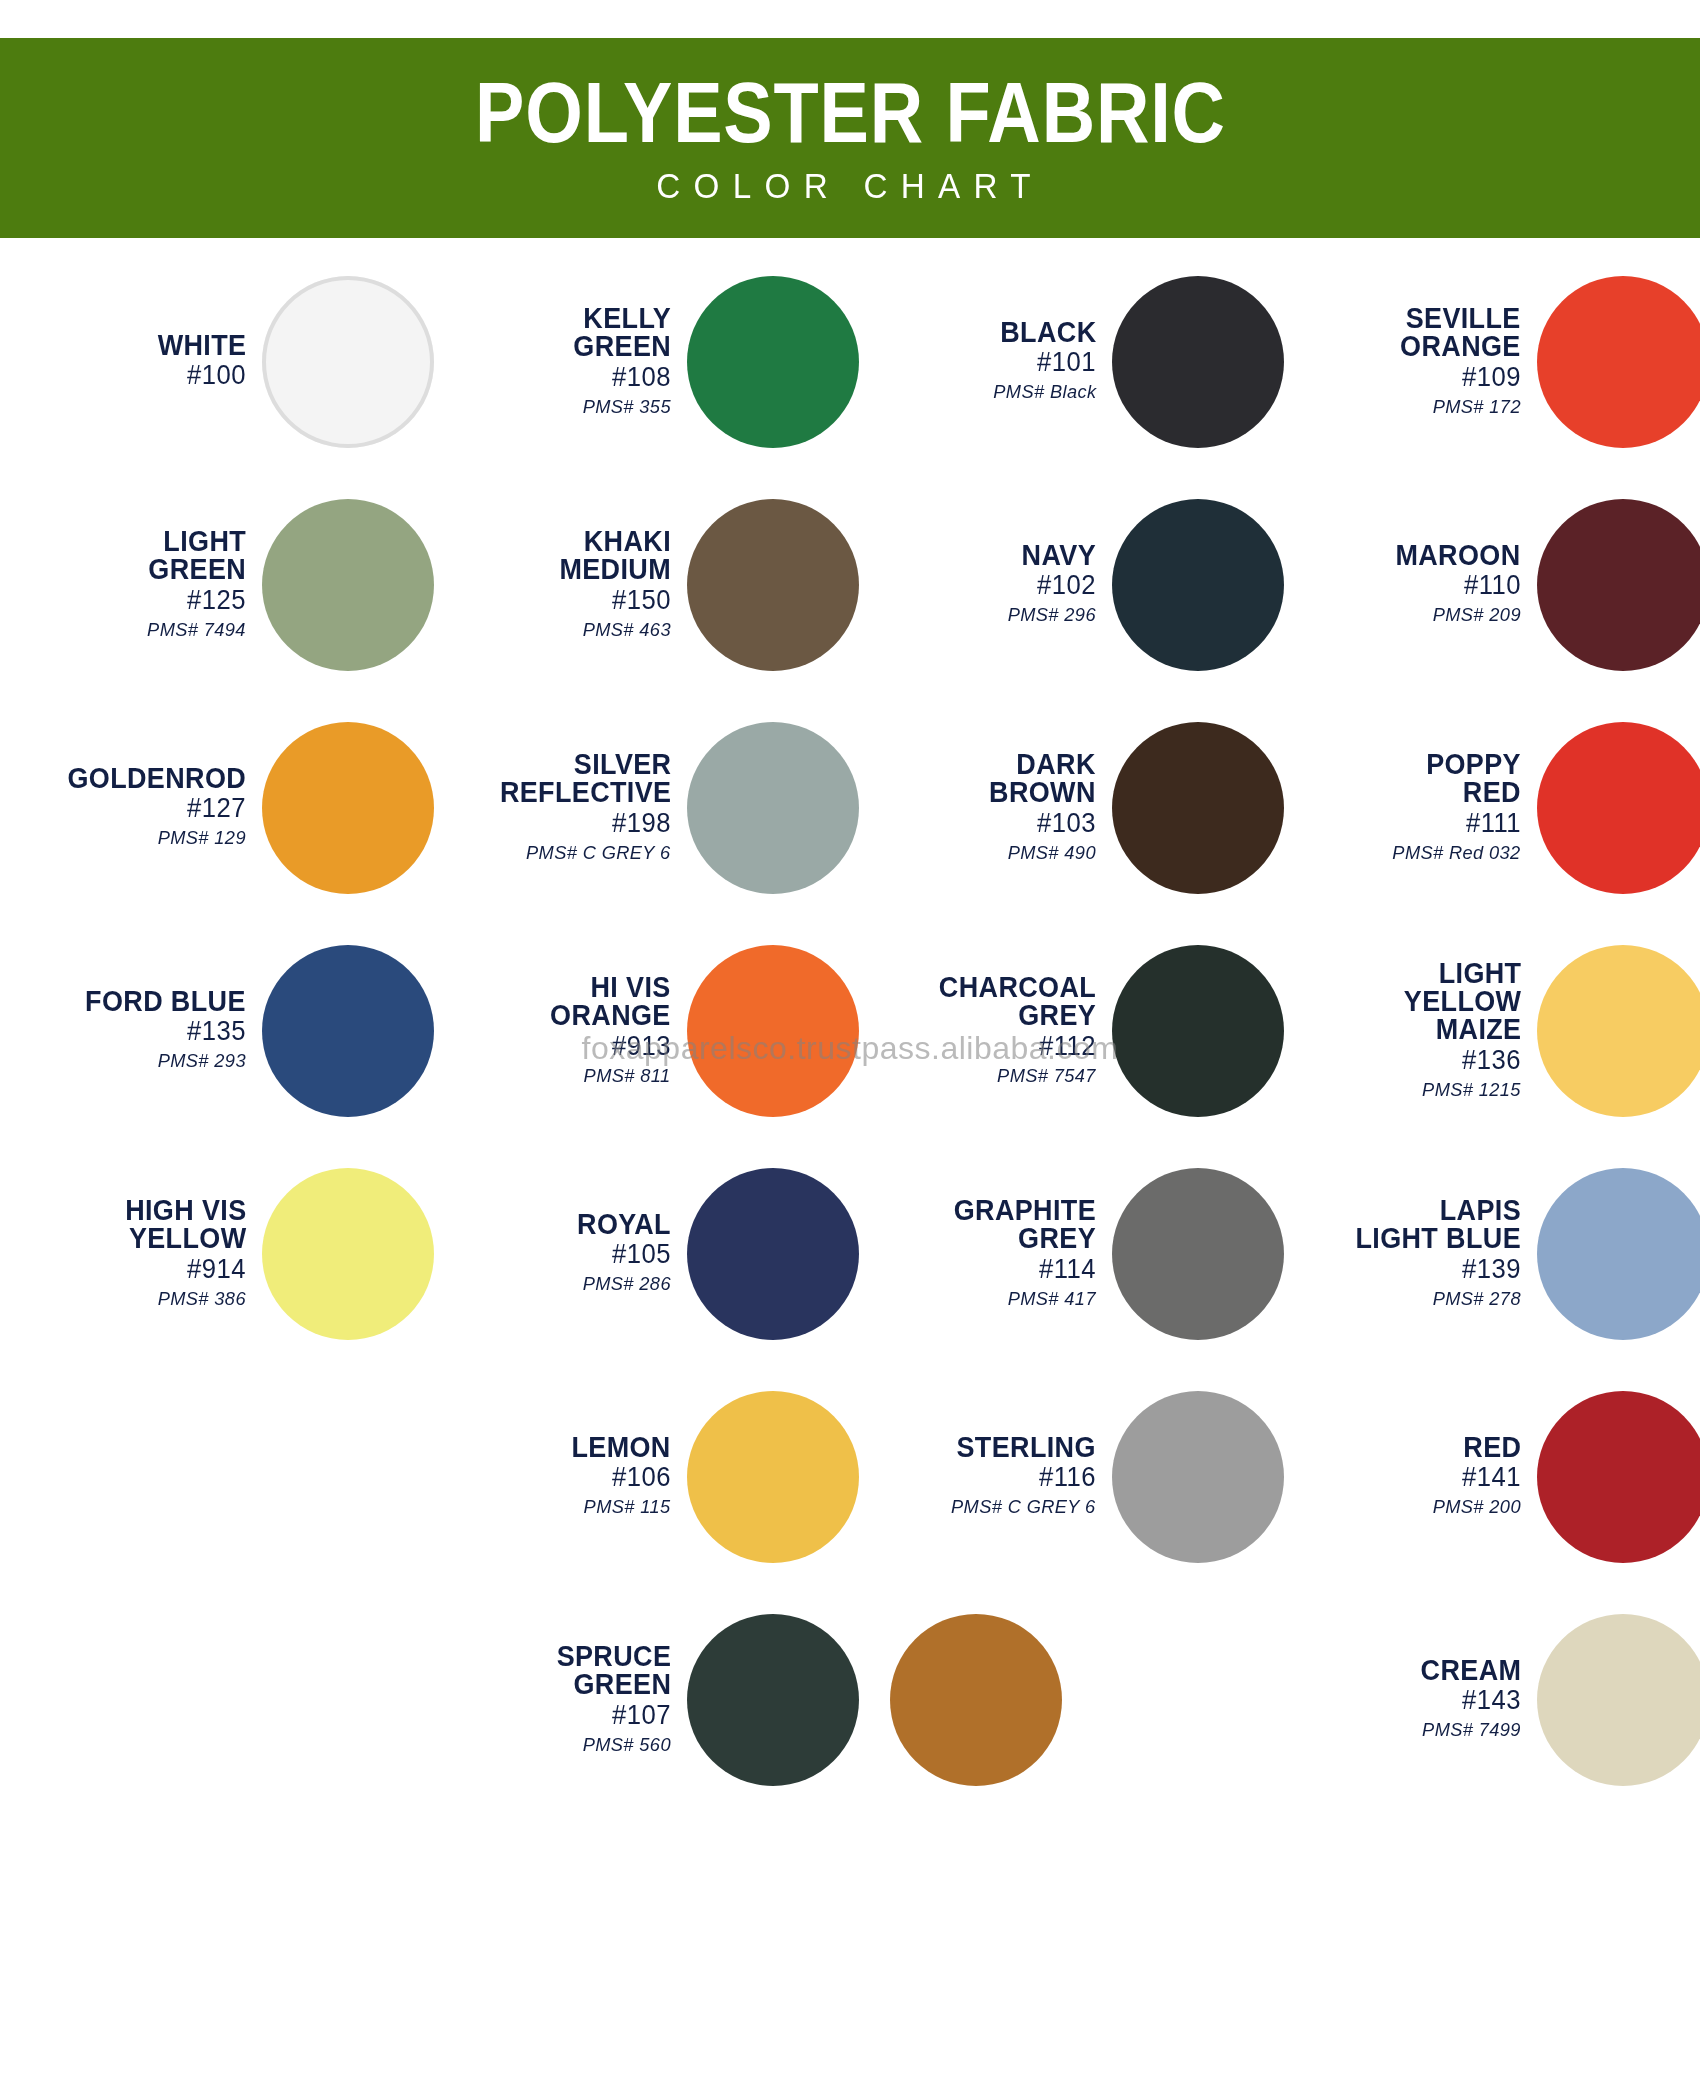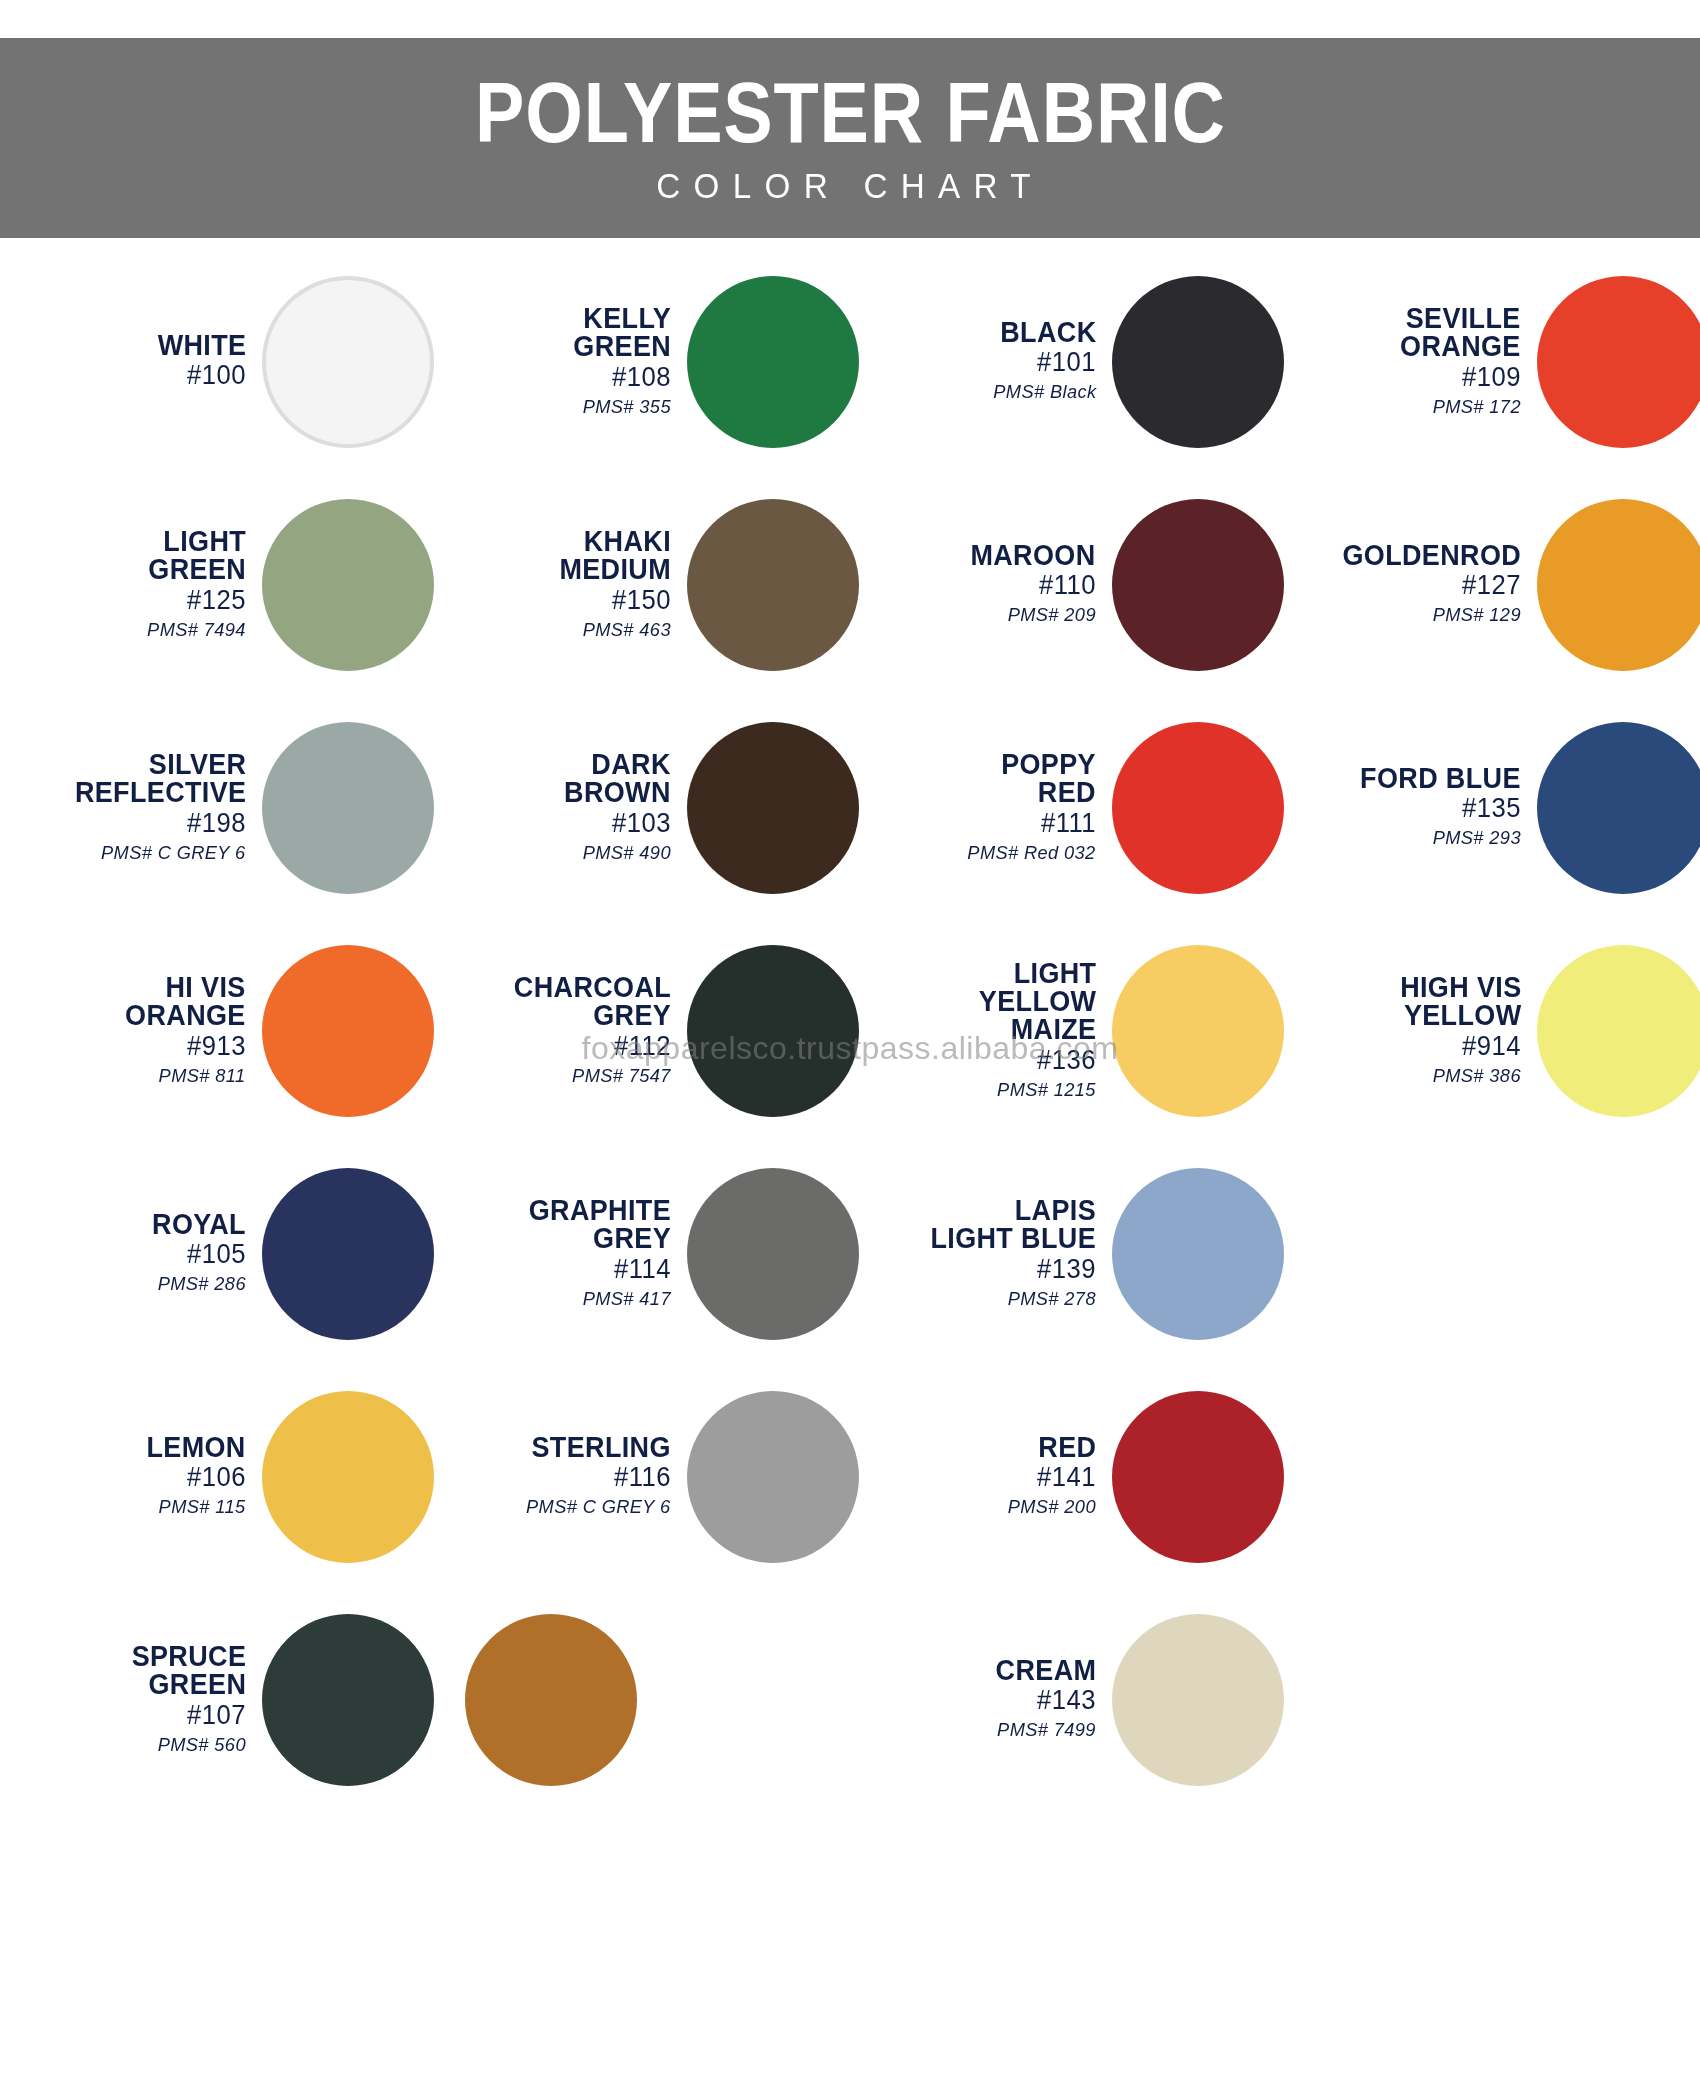--- a/index.html
+++ b/index.html
@@ -20,21 +20,21 @@
     background: #ffffff;
   }
 
   
   .header {
     position: absolute;
     left: 0;
     top: 38px;
     width: 1700px;
     height: 200px;
-    background: #737373;
+    background: #4d7c0f;
     display: flex;
     flex-direction: column;
     align-items: center;
     justify-content: center;
   }
 
   .header-title {
     font-family: "Liberation Sans", sans-serif;
     font-weight: bold;
     font-size: 86px;
@@ -210,20 +210,28 @@
         <div class="labels">
           <div class="c-name">KHAKI
 MEDIUM</div>
           <div class="c-code">#150</div>
           <div class="c-pms">PMS# 463</div>
         </div>
         <div class="swatch" style="background: rgb(107, 88, 67);"></div>
       </div>
       <div class="cell">
         <div class="labels">
+          <div class="c-name">NAVY</div>
+          <div class="c-code">#102</div>
+          <div class="c-pms">PMS# 296</div>
+        </div>
+        <div class="swatch" style="background: rgb(31, 47, 56);"></div>
+      </div>
+      <div class="cell">
+        <div class="labels">
           <div class="c-name">MAROON</div>
           <div class="c-code">#110</div>
           <div class="c-pms">PMS# 209</div>
         </div>
         <div class="swatch" style="background: rgb(91, 34, 39);"></div>
       </div>
       <div class="cell">
         <div class="labels">
           <div class="c-name">GOLDENROD</div>
           <div class="c-code">#127</div>

